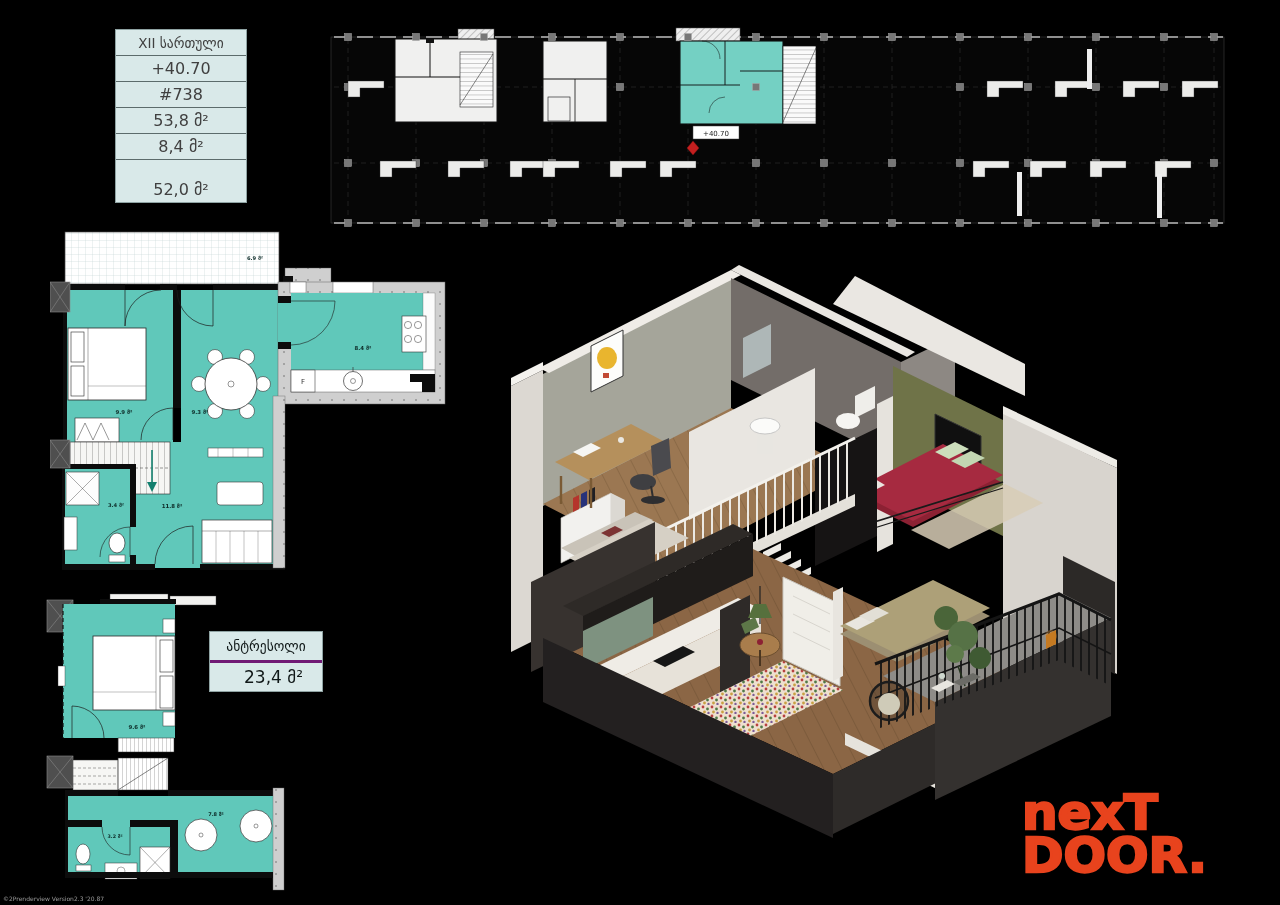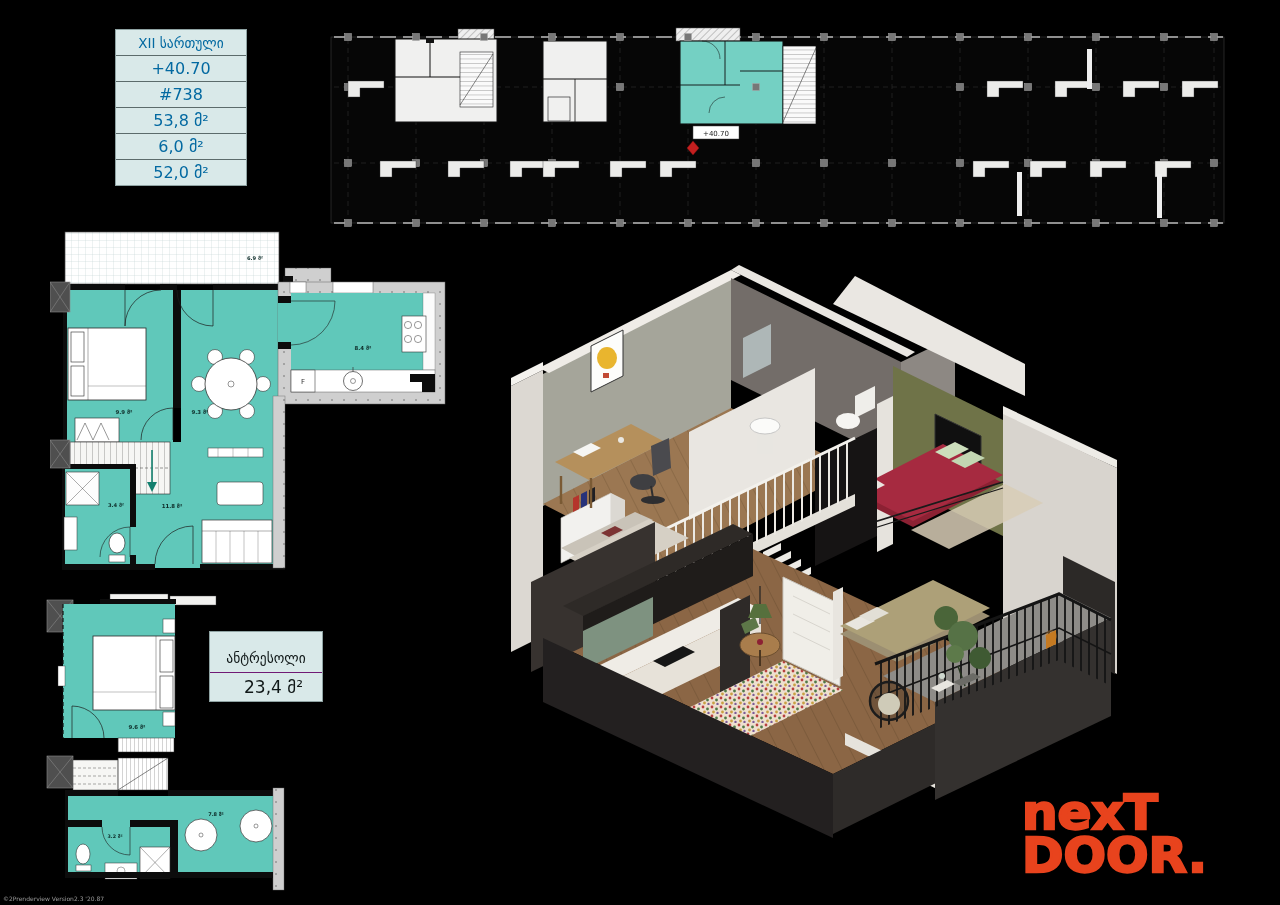--- a/index.html
+++ b/index.html
@@ -2,27 +2,27 @@
 <html><head>
 <meta charset="utf-8">
 <style>
   html,body{margin:0;padding:0;background:#000;}
   .page{position:relative;width:1280px;height:905px;background:#000;overflow:hidden;
         font-family:"DejaVu Sans","Liberation Sans",sans-serif;}
   .abs{position:absolute;}
   
   .info-table{left:115px;top:29px;width:130px;background:#d9e9e9;border:1px solid #8fa3a3;}
   .info-row{height:25px;border-bottom:1px solid #5c6b6b;display:flex;align-items:center;
-            justify-content:center;color:#0369a1;font-size:16px;}
-  .info-row:last-child{border-bottom:none;}
+            justify-content:center;color:#404040;font-size:16px;}
+  .info-row:last-child{border-bottom:none;margin-top:17px;}
   .info-row.small{font-size:13.5px;}
   
   .mezz-box{left:209px;top:631px;width:112px;background:#d9e9e9;border:1px solid #8fa3a3;}
   .mezz-row{height:28px;display:flex;align-items:center;justify-content:center;color:#101818;}
-  .mezz-row.title{font-size:13.5px;border-bottom:1px solid #701a75;margin-top:12px;}
+  .mezz-row.title{font-size:13.5px;border-bottom:3px solid #701a75;}
   .mezz-row.area{font-size:17px;padding-left:15px;}
   
   .logo{left:1022px;top:792px;color:#e8431d;font-weight:bold;line-height:0.90;
         font-size:50px;letter-spacing:0px;-webkit-text-stroke:2.4px #e8431d;
         transform:scaleY(0.95);transform-origin:left top;}
   .logo div{white-space:nowrap;}
   .fine-print{left:3px;top:895px;font-size:6px;color:#c9c9c9;opacity:.75;letter-spacing:0;}
   svg{display:block;}
   .plabel{font-weight:bold;fill:#0d2b28;}
 </style>
@@ -38,21 +38,21 @@
     <div class="info-row">
         <span>+40.70</span>
       </div>
     <div class="info-row">
         <span>#738</span>
       </div>
     <div class="info-row">
         <span>53,8 მ²</span>
       </div>
     <div class="info-row">
-        <span>6,0 მ²</span>
+        <span>8,4 მ²</span>
       </div>
     <div class="info-row">
         <span>52,0 მ²</span>
       </div>
   </div>
 
   <svg class="abs" style="left:330px;top:27px" width="897" height="202" viewBox="0 0 897 202">
     <defs>
       <pattern id="pHatchK" width="5" height="5" patternUnits="userSpaceOnUse" patternTransform="rotate(45)">
         <rect width="5" height="5" fill="#efefef"></rect>

